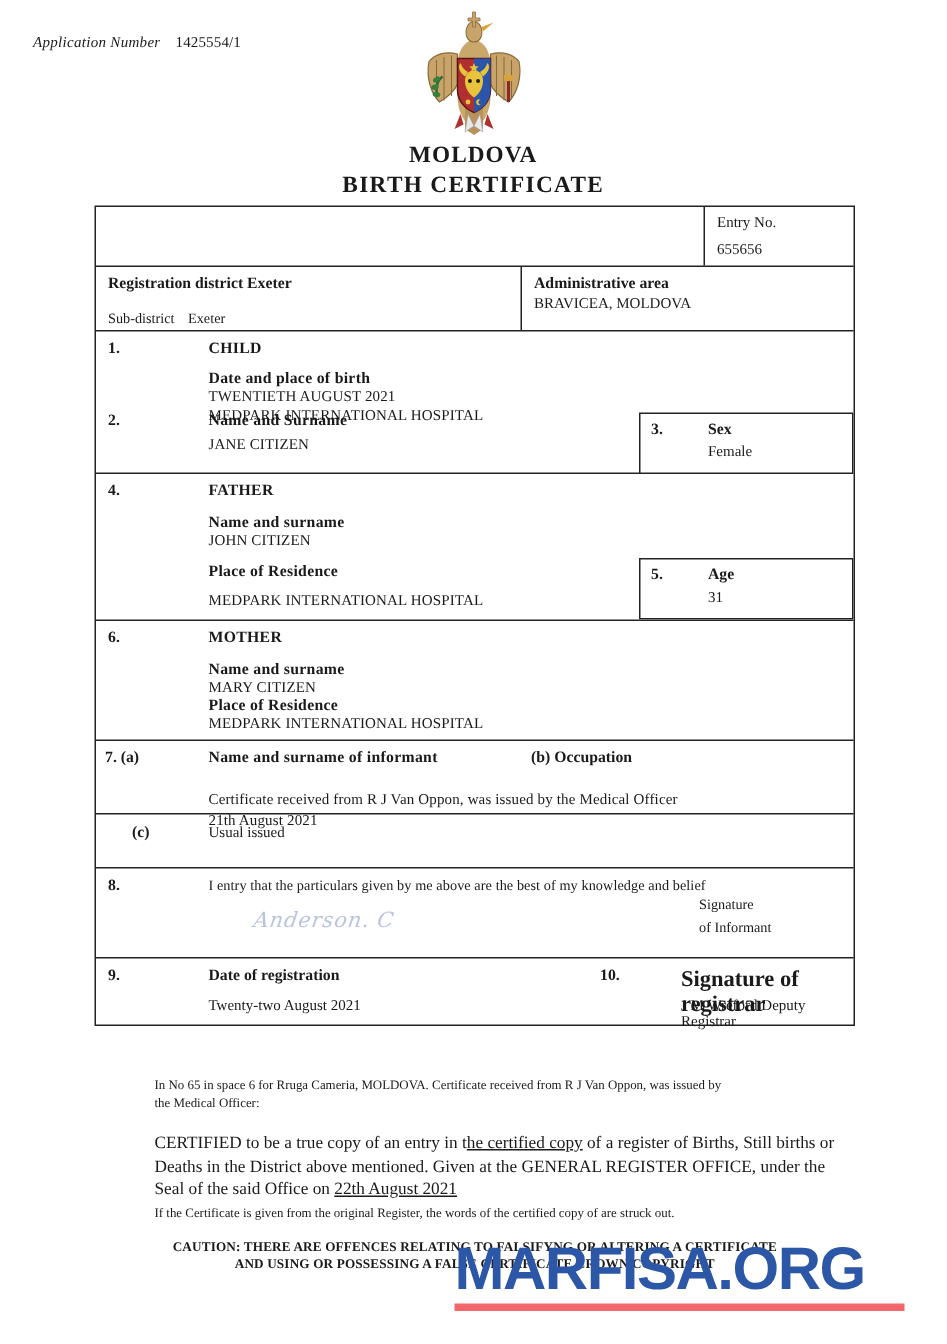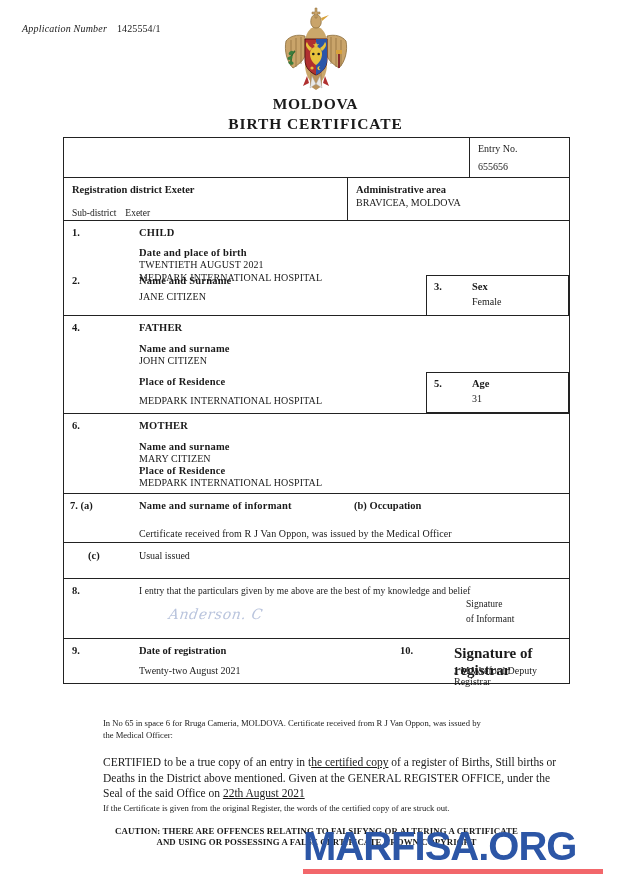--- a/index.html
+++ b/index.html
@@ -402,20 +402,21 @@
       <div class="val tight">MEDPARK INTERNATIONAL HOSPITAL</div>
     </div>
   </div>
 
   <div class="row r-inf7">
     <div class="num wide">7. (a)</div>
     <div class="occ">(b) Occupation</div>
     <div class="body-ind">
       <div class="hd">Name and surname of informant</div>
       <div class="val" style="margin-top:16px;">Certificate received from R J Van Oppon, was issued by the Medical Officer</div>
+      <div class="val tight">21th August 2021</div>
     </div>
   </div>
 
   <div class="row r-infc">
     <div class="cnum">(c)</div>
     <div class="ctxt">Usual issued</div>
   </div>
 
   <div class="row r-sig">
     <div class="num">8.</div>

